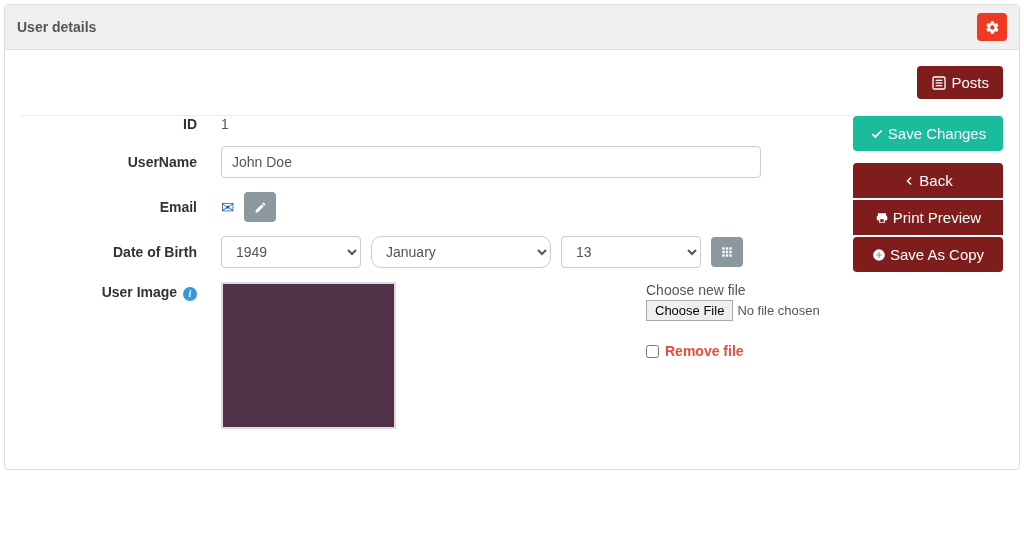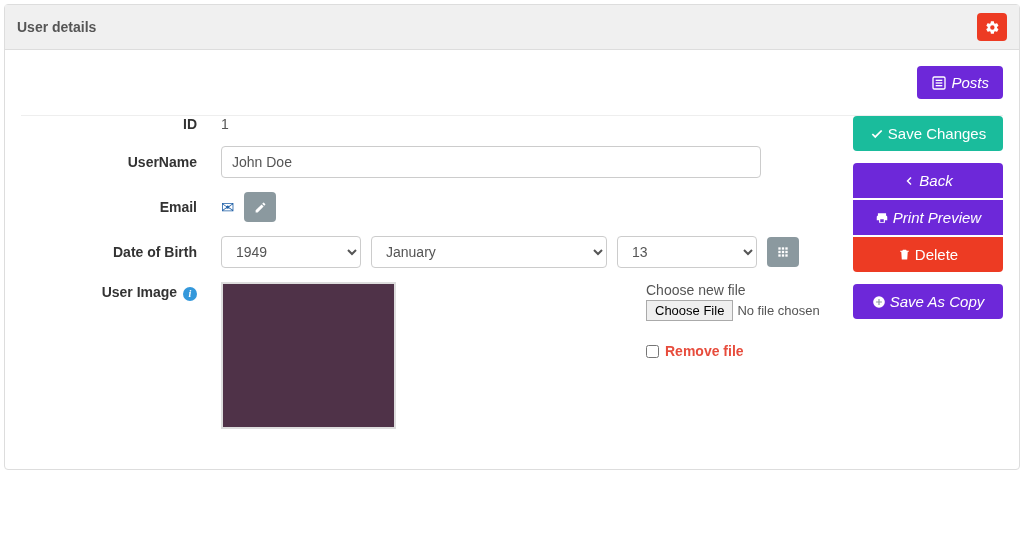--- a/index.html
+++ b/index.html
@@ -55,21 +55,21 @@
   align-items: center;
   justify-content: center;
   padding: 8px 14px;
   border-radius: 4px;
   font-size: 15px;
   border: none;
   cursor: pointer;
   font-weight: 400;
   gap: 4px;
 }
-.btn-gray { background: #6d28d9; color: #fff; font-style: italic; }
+.btn-gray { background: #7f1d1d; color: #fff; }
 .btn-green { background: #1abc9c; color: #fff; }
 .btn-red { background: #ed3b23; color: #fff; }
 .btn-icon-small {
   background: #8b999f;
   color: #fff;
   border: none;
   border-radius: 4px;
   width: 32px;
   height: 30px;
   display: inline-flex;
@@ -117,21 +117,21 @@
   border: 1px solid #ccc;
   border-radius: 4px;
   padding: 6px 10px;
   font-size: 14px;
   height: 32px;
   background: #fff;
   color: #555;
 }
 input.username { width: 540px; }
 select.year, select.day { width: 140px; }
-select.month { width: 236px; }
+select.month { width: 180px; border-radius: 10px; }
 .mail-icon { color: #2362a8; font-size: 16px; }
 .img-row { align-items: flex-start; }
 .img-row .form-label { padding-top: 2px; }
 .info-badge {
   display:inline-flex; align-items:center; justify-content:center;
   width:14px; height:14px; border-radius:50%;
   background:#3498db; color:#fff; font-size:10px; font-weight:700;
   font-style: italic; font-family: Georgia, serif;
   margin-left:2px;
 }
@@ -292,28 +292,20 @@
           <span>Back</span>
         </button>
         <button class="btn btn-gray" style="border-radius:0;">
           <span>
             <svg width="14" height="14" viewBox="0 0 24 24" fill="#fff">
                 <path d="M19 8H5c-1.1 0-2 .9-2 2v6h4v4h10v-4h4v-6c0-1.1-.9-2-2-2zm-4 11H9v-5h6v5zm4-11H5V4h14v4z"></path>
               </svg>
           </span>
           <span>Print Preview</span>
         </button>
-        <button class="btn btn-red mid-last">
-          <span>
-            <svg width="13" height="13" viewBox="0 0 24 24" fill="#fff">
-                <path d="M6 7h12l-1 14H7L6 7zm3-4h6l1 2h4v2H4V5h4l1-2z"></path>
-              </svg>
-          </span>
-          <span>Delete</span>
-        </button>
         <button class="btn btn-gray standalone">
           <span>
             <svg width="14" height="14" viewBox="0 0 24 24" fill="#fff">
                 <circle cx="12" cy="12" r="10" fill="#fff"></circle>
                 <path d="M12 7v10M7 12h10" stroke="#8b999f" stroke-width="2"></path>
               </svg>
           </span>
           <span>Save As Copy</span>
         </button>
       </div>

